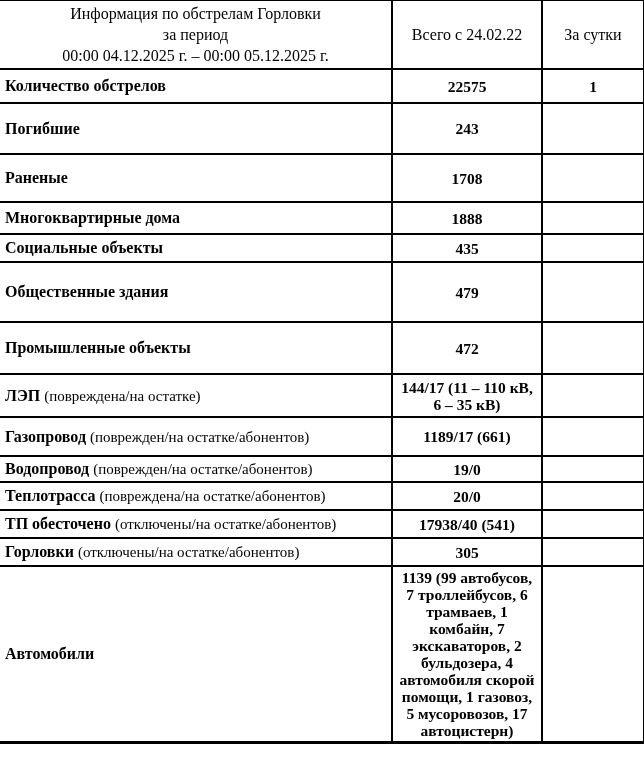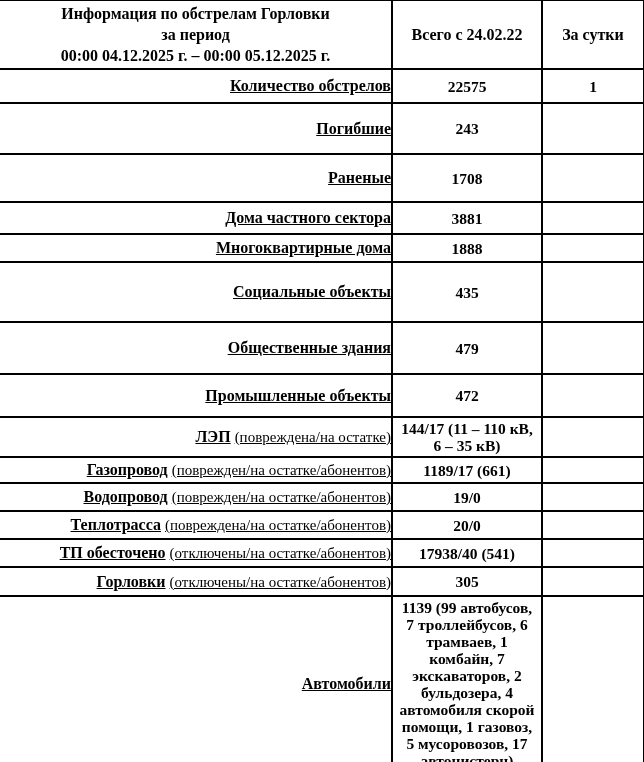--- a/index.html
+++ b/index.html
@@ -29,32 +29,31 @@
     vertical-align: middle;
     overflow: hidden;
   }
   th:first-child, td:first-child { border-left: none; }
   th:last-child, td:last-child { border-right: 2px solid #000000; }
   thead th { border-top: 1px solid #000000; }
   tbody tr:last-child td { border-bottom: 3px solid #000000; }
 
   thead tr { height: 64px; }
   thead th {
-    font-weight: bold;
+    font-weight: normal;
     font-size: 16px;
     padding: 2px 1px;
   }
   .title-cell div { line-height: 21px; }
 
   td.c1 {
-    text-align: right;
+    text-align: left;
     padding: 2px 0 2px 5px;
     font-size: 16px;
     line-height: 19px;
-    text-decoration: underline;
   }
   td.c1 .lbl { font-weight: bold; }
   td.c1 .note { font-weight: normal; font-size: 15px; }
   td.c1 .note:not(:empty) { margin-left: 4px; }
 
   td.c2, td.c3 {
     text-align: center;
     font-weight: bold;
     font-size: 15.5px;
     line-height: 17px;
@@ -108,25 +107,20 @@
     <td class="c1"><span class="lbl">Погибшие</span><span class="note"></span></td>
     <td class="c2">243</td>
     <td class="c3"></td>
   </tr>
         <tr>
     <td class="c1"><span class="lbl">Раненые</span><span class="note"></span></td>
     <td class="c2">1708</td>
     <td class="c3"></td>
   </tr>
         <tr>
-    <td class="c1"><span class="lbl">Дома частного сектора</span><span class="note"></span></td>
-    <td class="c2">3881</td>
-    <td class="c3"></td>
-  </tr>
-        <tr>
     <td class="c1"><span class="lbl">Многоквартирные дома</span><span class="note"></span></td>
     <td class="c2">1888</td>
     <td class="c3"></td>
   </tr>
         <tr>
     <td class="c1"><span class="lbl">Социальные объекты</span><span class="note"></span></td>
     <td class="c2">435</td>
     <td class="c3"></td>
   </tr>
         <tr>

